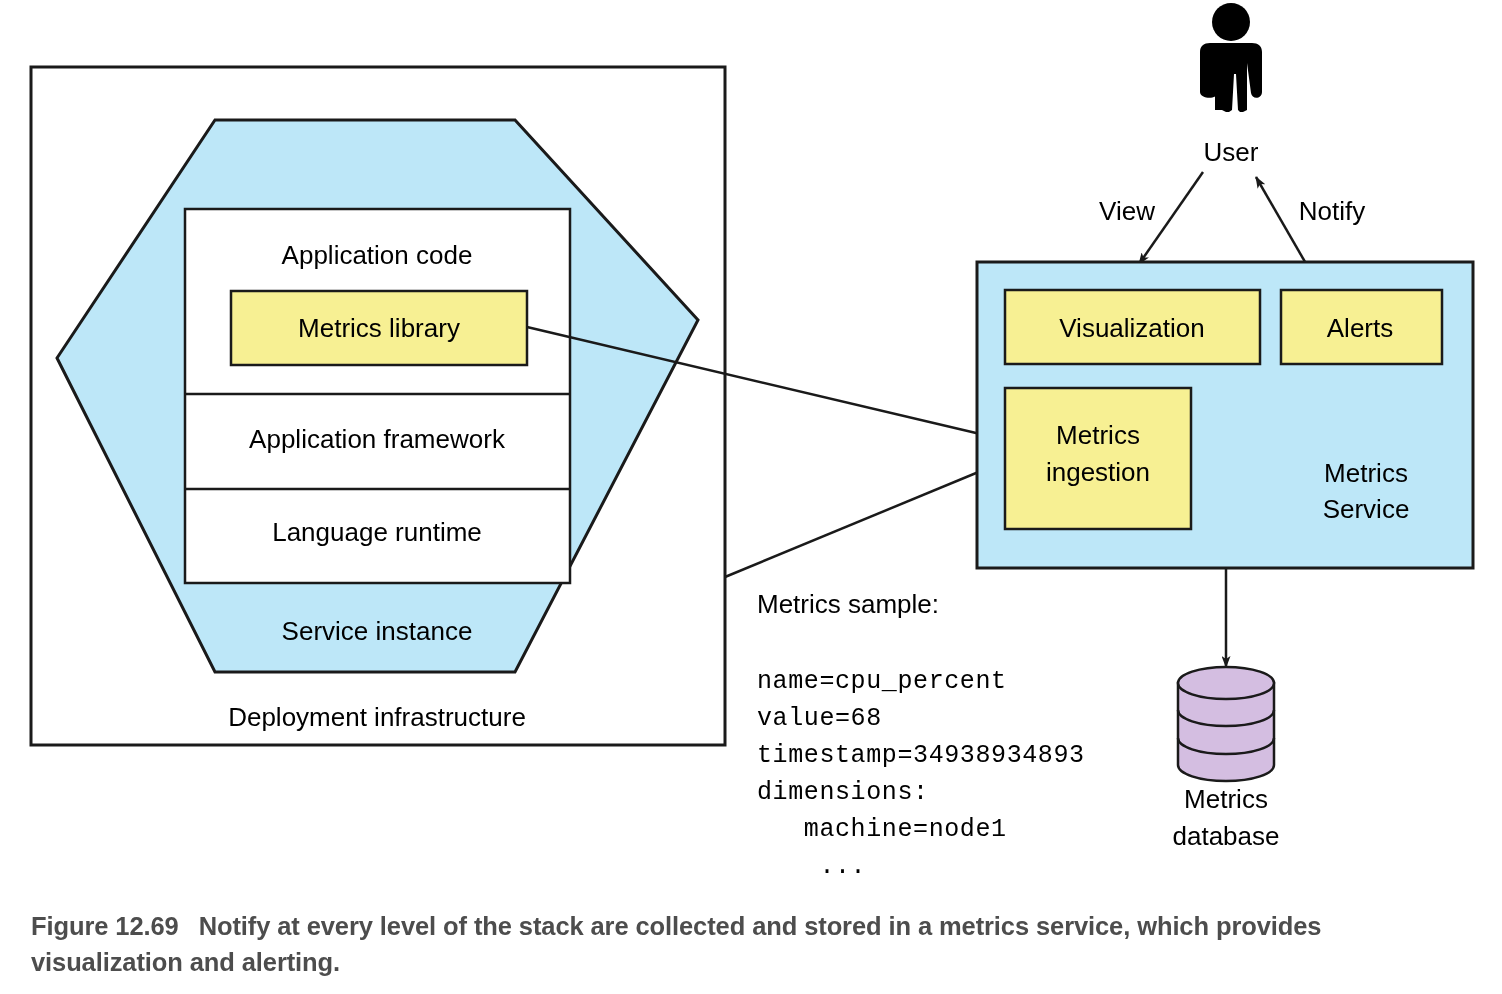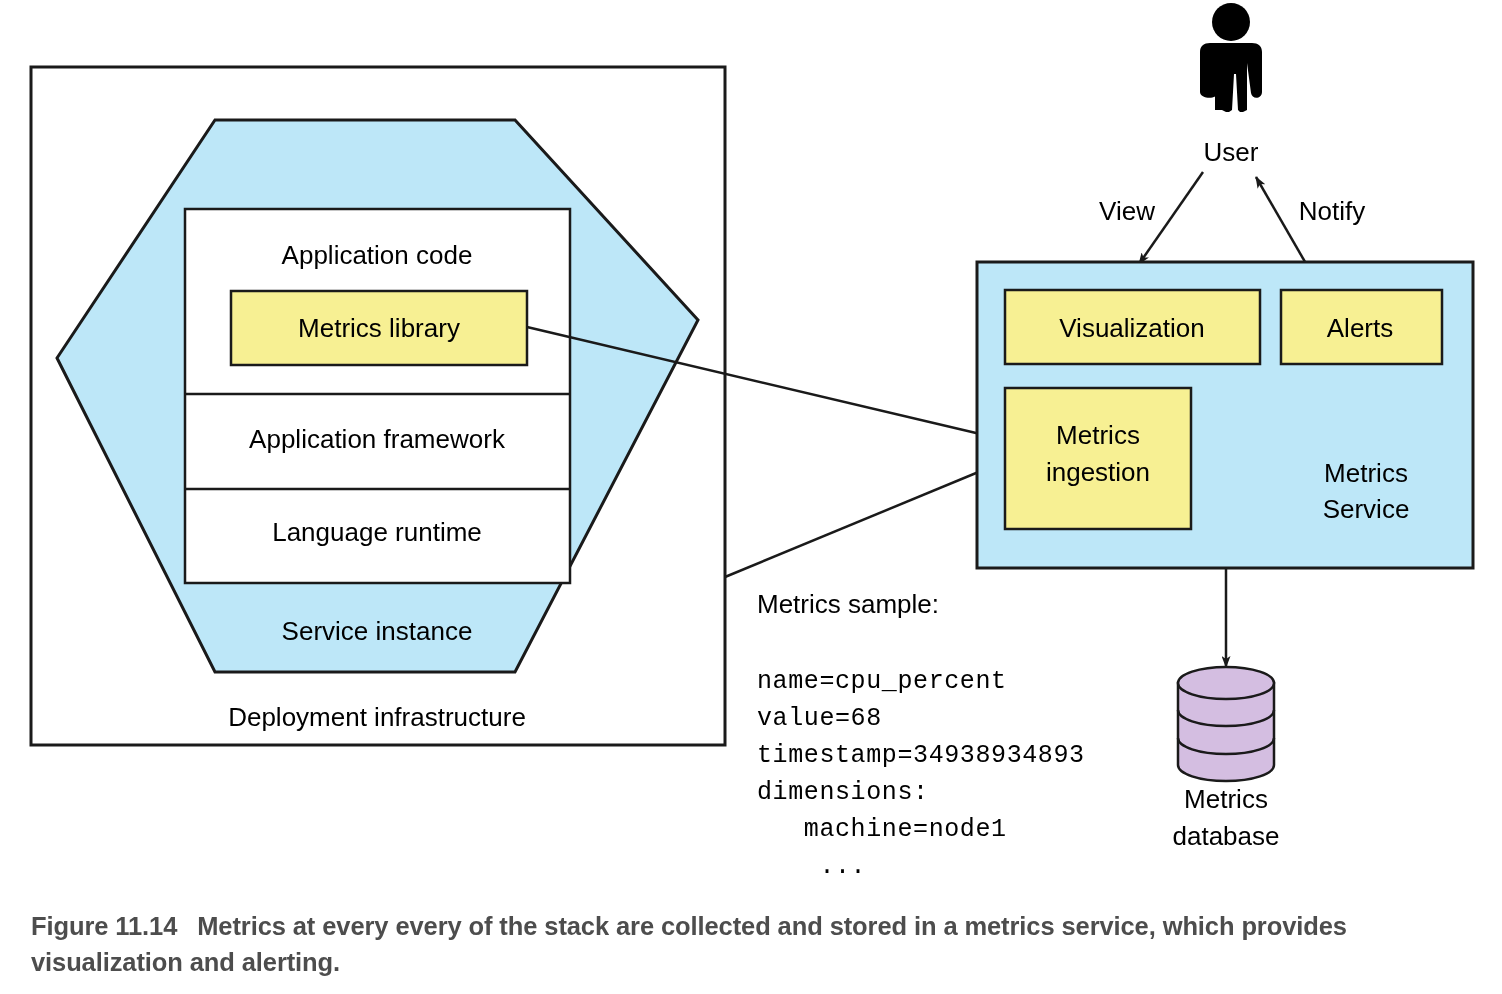--- a/index.html
+++ b/index.html
@@ -162,16 +162,16 @@
       <text class="mono" x="757" y="688" xml:space="preserve">name=cpu_percent</text>
       <text class="mono" x="757" y="725" xml:space="preserve">value=68</text>
       <text class="mono" x="757" y="762" xml:space="preserve">timestamp=34938934893</text>
       <text class="mono" x="757" y="799" xml:space="preserve">dimensions:</text>
       <text class="mono" x="757" y="836" xml:space="preserve">   machine=node1</text>
       <text class="mono" x="757" y="873" xml:space="preserve">    ...</text>
     </g>
   </svg>
 
   <div class="caption">
-    <span class="cap-num">Figure 11.14</span><span>Metrics at every every of the stack are collected and stored in a metrics service, which provides visualization and alerting.</span>
+    <span class="cap-num">Figure 12.69</span><span>Notify at every level of the stack are collected and stored in a metrics service, which provides visualization and alerting.</span>
   </div>
 
 </div>
 
 </body></html>

